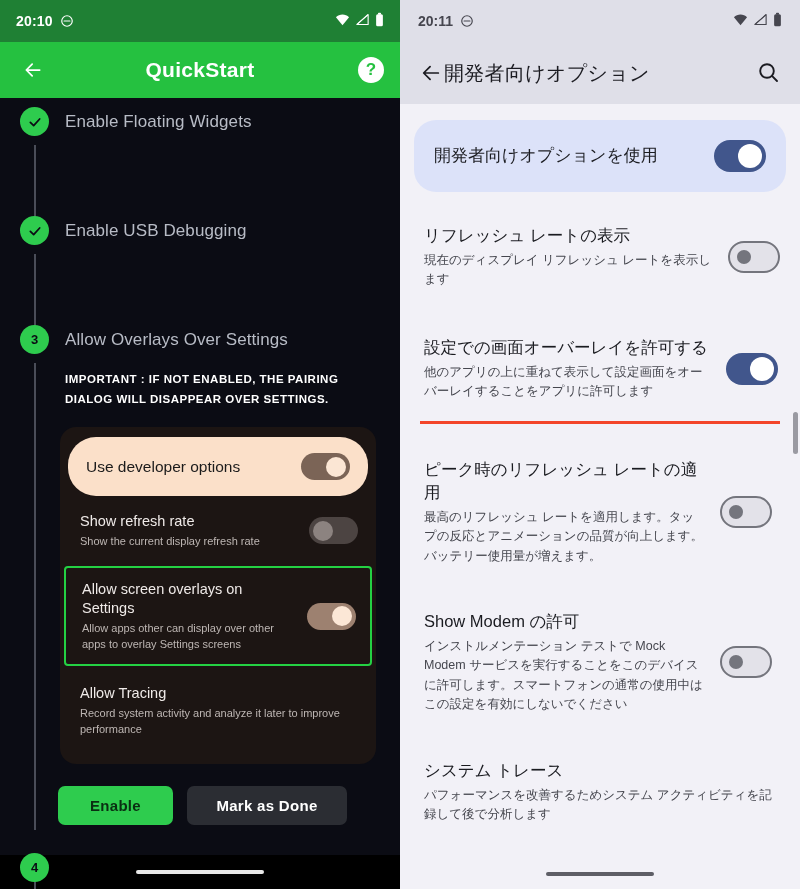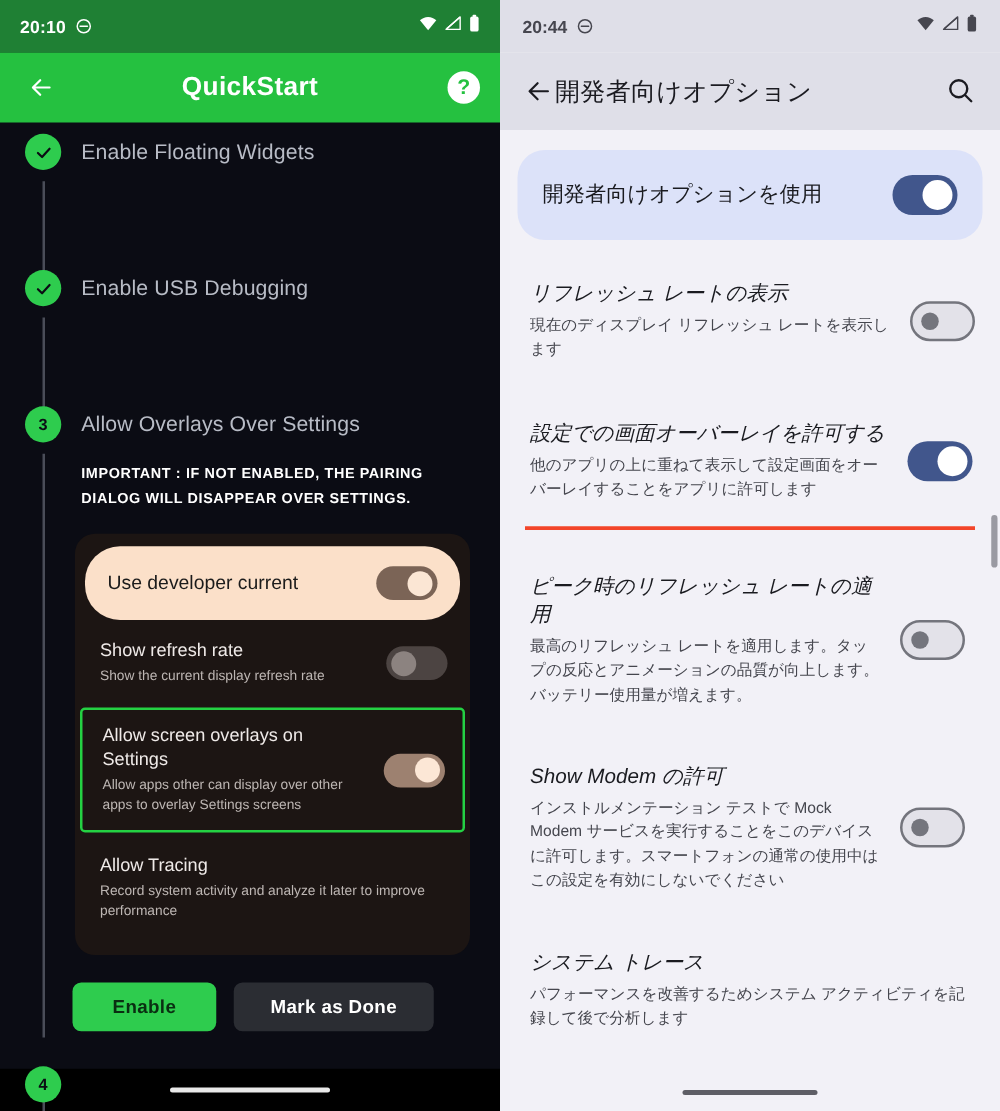--- a/index.html
+++ b/index.html
@@ -184,21 +184,21 @@
   }
   .r-master-label { font-size: 17px; color: #1A1B20; line-height: 1.45; flex: 1; }
 
   .r-item {
     padding: 18px 20px 16px 24px;
     display: flex; align-items: center; gap: 14px;
     cursor: pointer;
     position: relative;
   }
   .r-item .txt { flex: 1; }
-  .r-item-title { font-size: 16.5px; color: #1A1B20; line-height: 1.4; font-style: italic; }
+  .r-item-title { font-size: 16.5px; color: #1A1B20; line-height: 1.4; }
   .r-item-sub { font-size: 12.5px; color: #45464E; line-height: 1.55; margin-top: 4px; }
 
   .mtgl { width: 52px; height: 32px; border-radius: 17px; position: relative; flex: 0 0 auto; }
   .mtgl .knob { position: absolute; border-radius: 50%; }
   .mtgl-on { background: #41568C; }
   .mtgl-on .knob { top: 4px; right: 4px; width: 24px; height: 24px; background: #FFFFFF; }
   .mtgl-off { background: #E3E2E9; border: 2px solid #74757D; }
   .mtgl-off .knob { top: 7px; left: 7px; width: 14px; height: 14px; background: #74757D; }
 
   .red-underline {
@@ -296,21 +296,21 @@
       <div class="step" style="margin-top:80px;">
         <div class="bullet">3</div>
         <div class="step-label">Allow Overlays Over Settings</div>
       </div>
 
       <div class="important">IMPORTANT : IF NOT ENABLED, THE PAIRING DIALOG WILL DISAPPEAR OVER SETTINGS.</div>
 
       <div class="settings-card">
 
         <div class="devopt-row">
-          <div class="devopt-label">Use developer current</div>
+          <div class="devopt-label">Use developer options</div>
           <div class="tgl tgl-on-brown">
               <span class="knob"></span>
             </div>
         </div>
 
         <div class="plain-row">
           <div class="txt">
             <div class="row-title">Show refresh rate</div>
             <div class="row-sub">Show the current display refresh rate</div>
           </div>
@@ -349,21 +349,21 @@
     </div>
 
     <div class="l-navbar">
       <div class="l-navpill"></div>
     </div>
   </div>
 
   <div class="right-phone">
 
     <div class="r-statusbar">
-      <span class="r-clock">20:44</span>
+      <span class="r-clock">20:11</span>
       <span class="l-statusicon-small">
         <svg width="14" height="14" viewBox="0 0 24 24">
             <circle cx="12" cy="12" r="9" fill="none" stroke="#46464F" stroke-width="2"></circle>
             <path d="M7 12h10" stroke="#46464F" stroke-width="2" stroke-linecap="round"></path>
           </svg>
       </span>
       <span class="sb-spacer"></span>
       <span class="sb-icons">
         <span>
           <svg width="15" height="13" viewBox="0 0 24 20">

